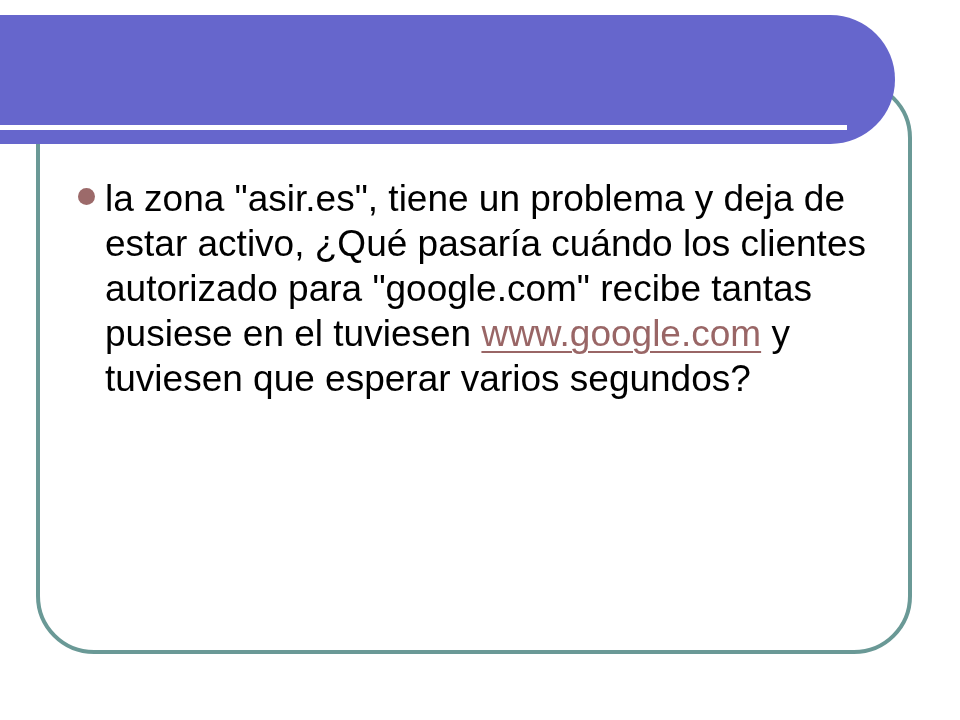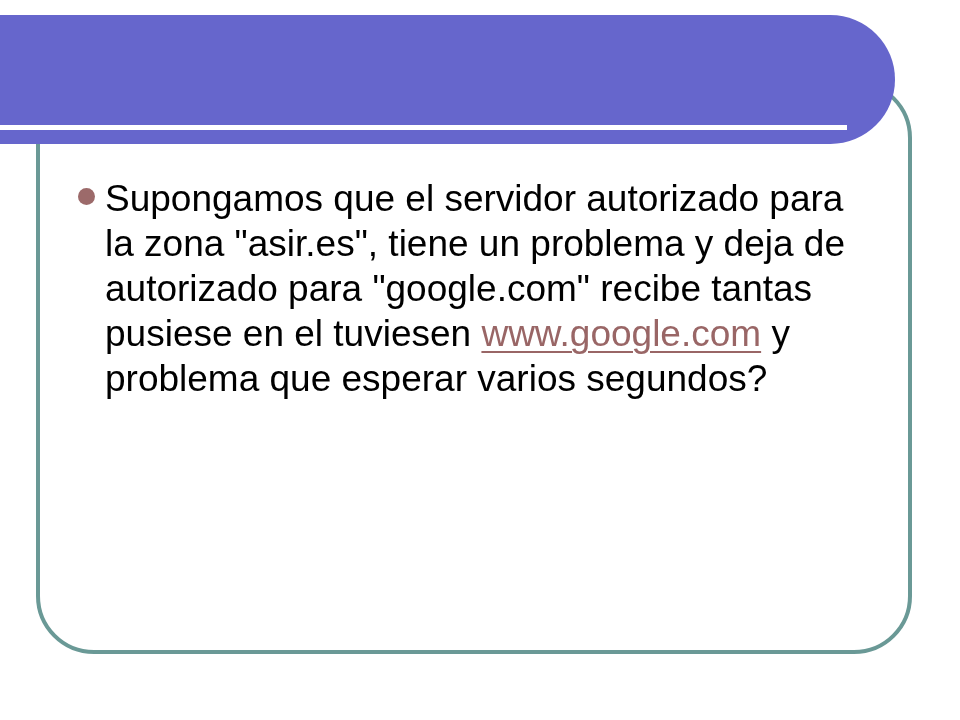--- a/index.html
+++ b/index.html
@@ -81,19 +81,19 @@
 </style>
 </head>
 <body>
 
 <div class="slide">
   <div class="content-frame"></div>
   <div class="banner"></div>
   <div class="banner-underline"></div>
   <div class="bullet-marker"></div>
   <div class="text-block">
-      <div class="tline"><span>Supongamos que el servidor autorizado para</span></div>
       <div class="tline"><span>la zona "asir.es", tiene un problema y deja de</span></div>
+      <div class="tline"><span>estar activo, ¿Qué pasaría cuándo los clientes</span></div>
       <div class="tline"><span>autorizado para "google.com" recibe tantas</span></div>
       <div class="tline"><span>pusiese en el tuviesen </span><a class="slide-link" href="#">www.google.com</a><span> y</span></div>
-      <div class="tline"><span>problema que esperar varios segundos?</span></div>
+      <div class="tline"><span>tuviesen que esperar varios segundos?</span></div>
     </div>
 </div>
 
 </body></html>

